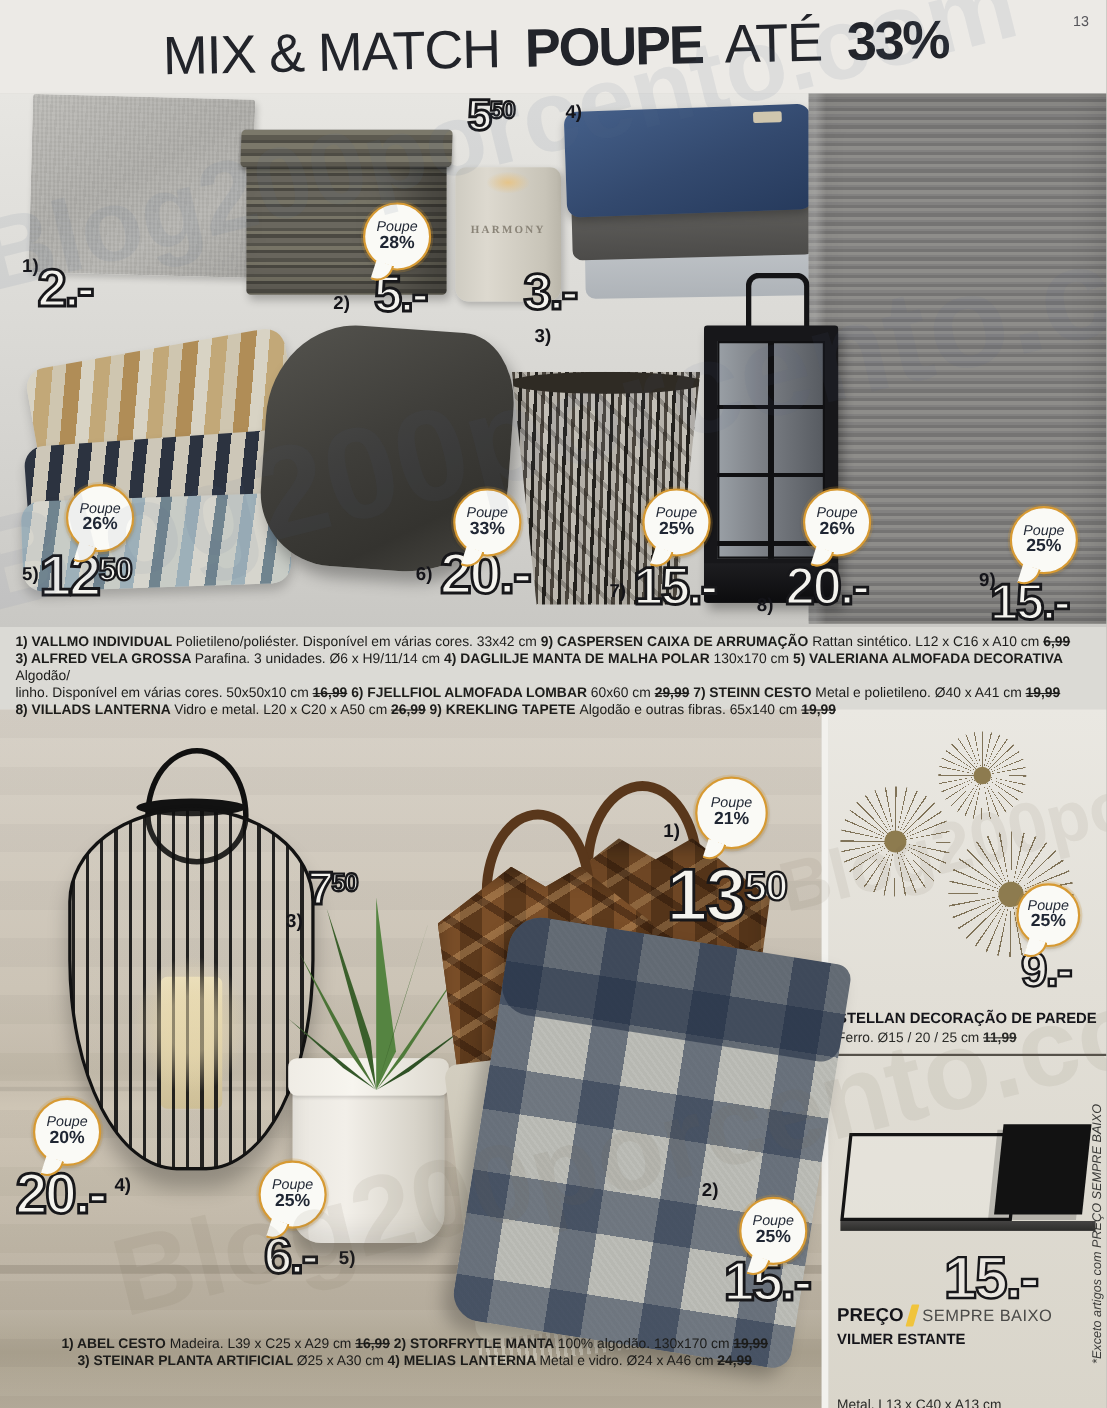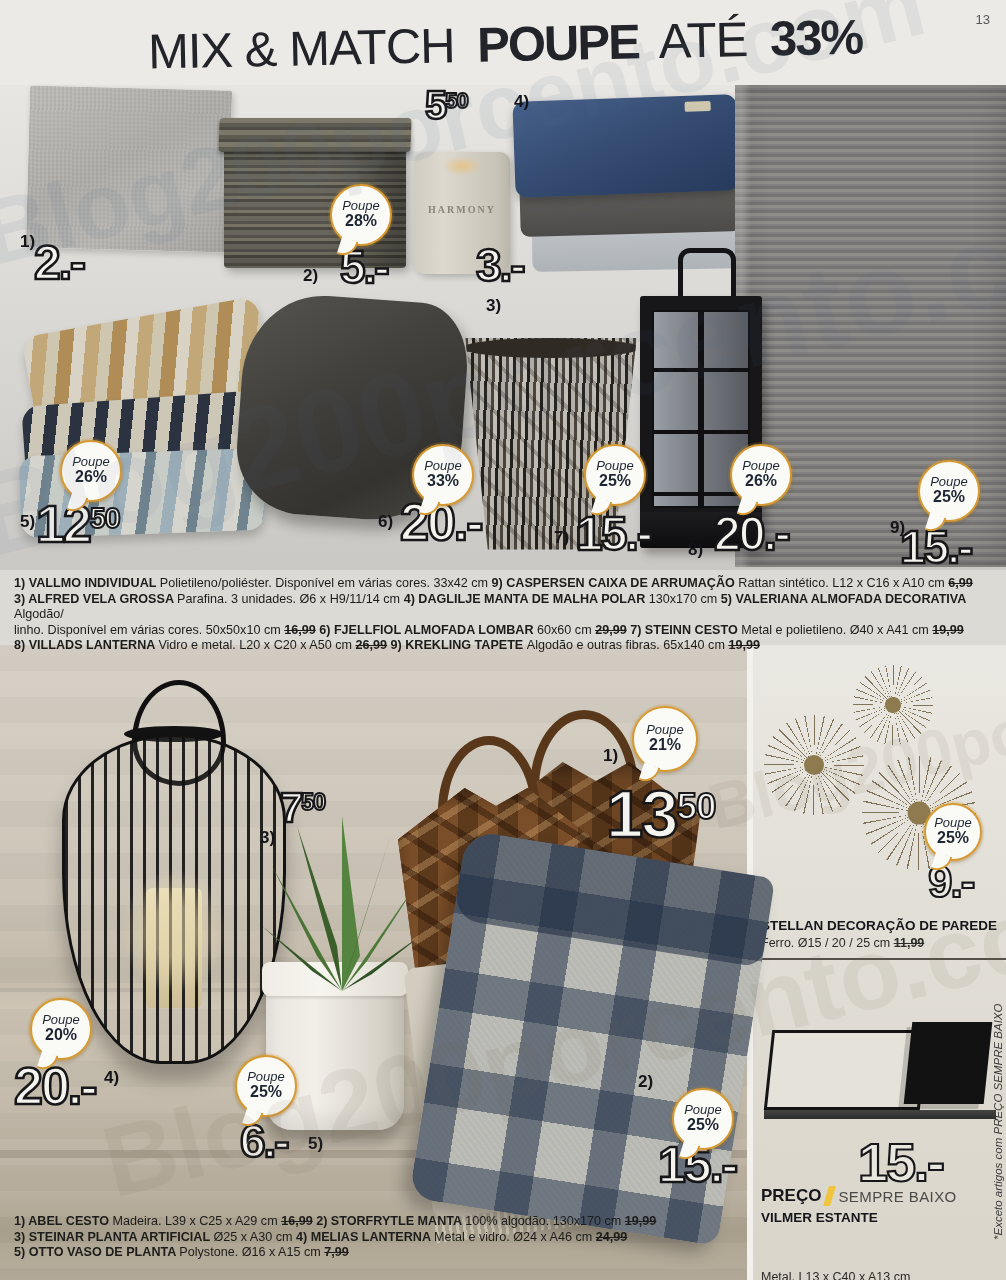--- a/index.html
+++ b/index.html
@@ -160,21 +160,21 @@
         repeating-linear-gradient(45deg,rgba(255,255,255,.08) 0 2px,transparent 2px 5px);
       border-radius:30px 14px 18px 26px;box-shadow:-8px 10px 16px rgba(0,0,0,.25);}
   .plaid::before{content:"";position:absolute;left:0;right:0;top:0;height:90px;
       background:rgba(30,42,64,.55);border-radius:inherit;}
 
   
   .desc{position:absolute;z-index:7;font-size:12.6px;line-height:15.6px;color:#1c1c1a;}
   .desc .b{font-weight:700;}
   .desc .strike,.strike{font-weight:700;text-decoration:line-through;}
   .desc-top{left:14px;top:576px;width:982px;}
-  .desc-bottom{left:14px;top:1214px;width:726px;}
+  .desc-bottom{left:14px;top:1214px;width:726px;text-align:center;}
 
   
   .sidebar{position:absolute;left:747px;top:645px;width:259px;height:635px;
       border-left:6px solid #f2f1ed;box-sizing:border-box;
       background:linear-gradient(180deg,#eae8e2 0%,#e2dfd7 40%,#d9d5ca 100%);}
   .burst{position:absolute;border-radius:50%;
       background:repeating-conic-gradient(rgba(110,95,65,.85) 0 1.4deg,transparent 1.4deg 11.25deg);}
   .burst::after{content:"";position:absolute;left:50%;top:50%;width:20%;height:20%;
       transform:translate(-50%,-50%);background:#8d7b4f;border-radius:50%;}
   .side-name{position:absolute;font-weight:700;font-size:13.5px;color:#15151a;z-index:3;}
@@ -349,21 +349,20 @@
   <span class="lab" style="left:638px;top:1072px">2)</span>
   <div class="poupe" style="left:672px;top:1088px">
     <span class="pw">Poupe</span>
       <span class="pp">25%</span>
   </div>
   <span class="price" style="left:658px;top:1144px;font-size:50px"><span>15</span><span>.-</span></span>
 
   <div class="desc desc-bottom">
     <div><span class="b">1) ABEL CESTO </span><span>Madeira. L39 x C25 x A29 cm </span><span class="b strike">16,99</span><span> </span><span class="b">2) STORFRYTLE MANTA </span><span>100% algodão. 130x170 cm </span><span class="b strike">19,99</span></div>
     <div><span class="b">3) STEINAR PLANTA ARTIFICIAL </span><span>Ø25 x A30 cm </span><span class="b">4) MELIAS LANTERNA </span><span>Metal e vidro. Ø24 x A46 cm </span><span class="b strike">24,99</span></div>
-    <div><span class="b">5) OTTO VASO DE PLANTA </span><span>Polystone. Ø16 x A15 cm </span><span class="b strike">7,99</span></div>
   </div>
 
   <div class="sidebar">
     <div class="burst" style="left:100px;top:20px;width:80px;height:80px"></div>
     <div class="burst" style="left:11px;top:70px;width:100px;height:100px"></div>
     <div class="burst" style="left:109px;top:111px;width:114px;height:114px"></div>
 
     <div class="poupe" style="left:171px;top:158px;width:54px;height:54px">
       <span class="pw">Poupe</span>
         <span class="pp">25%</span>

